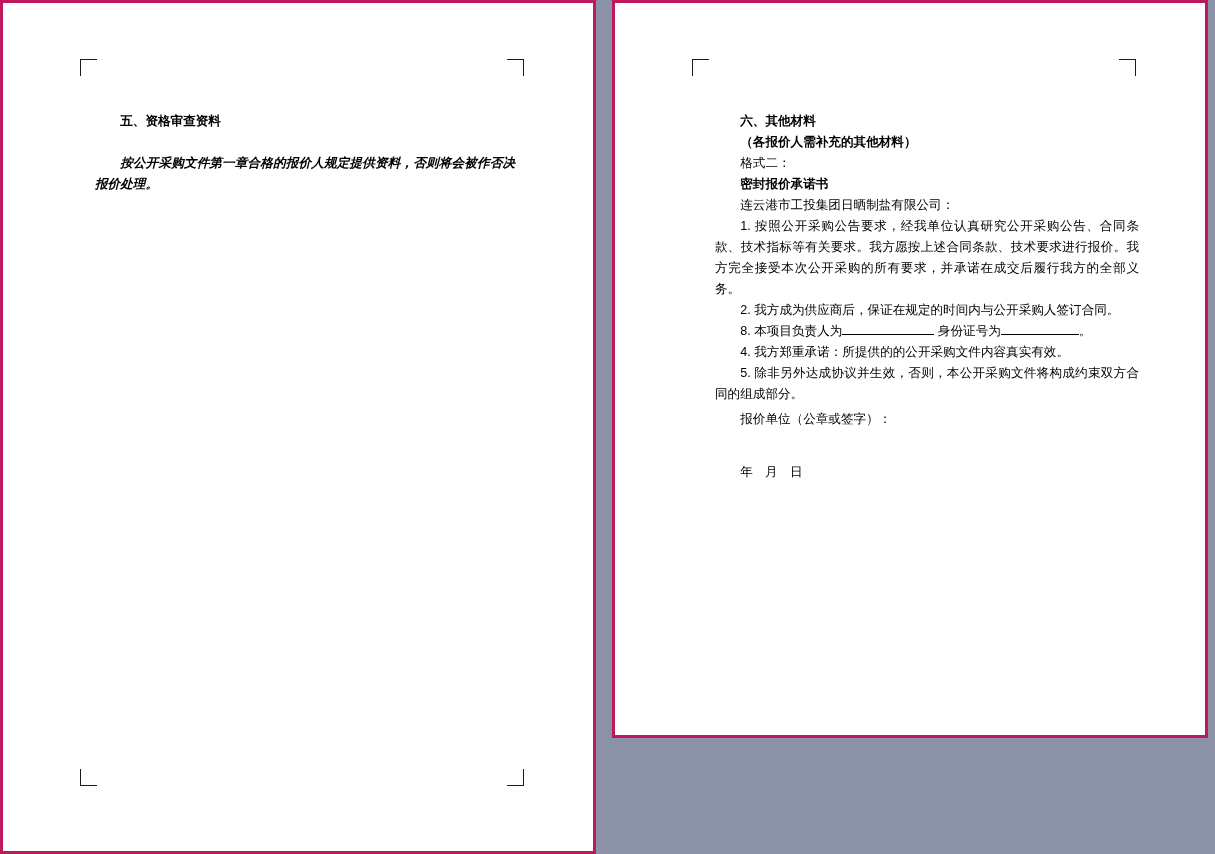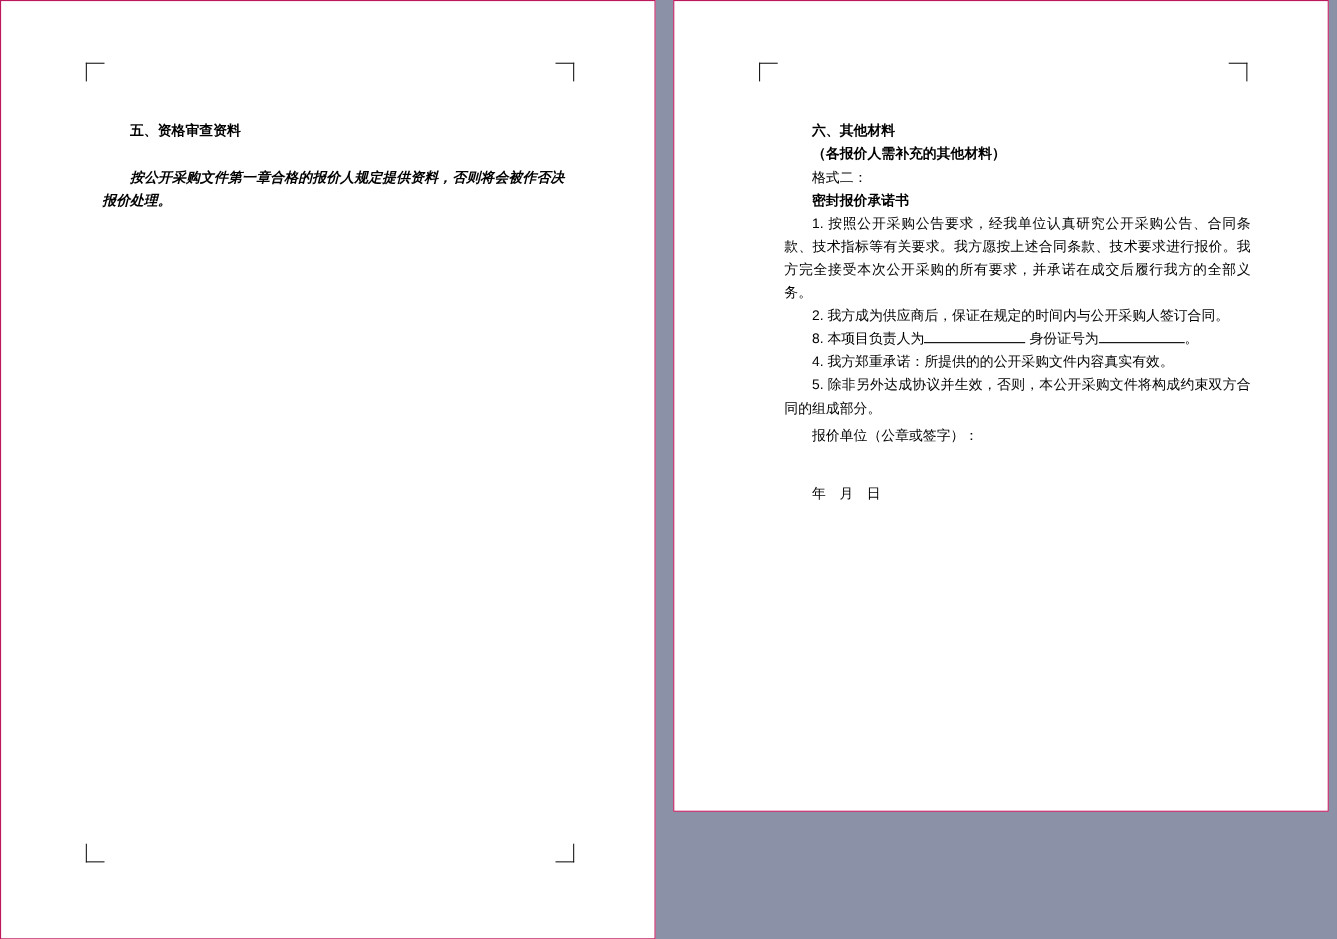--- a/index.html
+++ b/index.html
@@ -14,21 +14,21 @@
   #workspace {
     position: relative;
     width: 1215px;
     height: 854px;
     background: #8b91a6;
   }
   .page {
     position: absolute;
     top: 0;
     background: #ffffff;
-    border: 1px solid #be185d;
+    border: 3px solid #be185d;
     box-sizing: border-box;
     overflow: hidden;
   }
   .page-left  { left: 0px;   width: 596px; height: 854px; }
   .page-right { left: 612px; width: 596px; height: 738px; }
 
   
   .mark {
     position: absolute;
     width: 16px;
@@ -97,20 +97,21 @@
     <div class="mark tl"></div>
     <div class="mark tr"></div>
     <div class="mark bl"></div>
     <div class="mark br"></div>
 
     <div class="content content-right">
       <p class="bold indent2">六、其他材料</p>
       <p class="bold indent2">（各报价人需补充的其他材料）</p>
       <p class="indent2">格式二：</p>
       <p class="bold indent2">密封报价承诺书</p>
+      <p class="indent2">连云港市工投集团日晒制盐有限公司：</p>
       <p class="indent2">1. 按照公开采购公告要求，经我单位认真研究公开采购公告、合同条款、技术指标等有关要求。我方愿按上述合同条款、技术要求进行报价。我方完全接受本次公开采购的所有要求，并承诺在成交后履行我方的全部义务。</p>
       <p class="indent2">2. 我方成为供应商后，保证在规定的时间内与公开采购人签订合同。</p>
       <p class="indent2"><span>8. 本项目负责人为</span><span class="blank-line bl-wide"></span><span> 身份证号为</span><span class="blank-line bl-mid"></span><span>。</span></p>
       <p class="indent2">4. 我方郑重承诺：所提供的的公开采购文件内容真实有效。</p>
       <p class="indent2">5. 除非另外达成协议并生效，否则，本公开采购文件将构成约束双方合同的组成部分。</p>
       <p class="indent2 gap-sm">报价单位（公章或签字）：</p>
       <p class="indent2 date-line">年  月  日</p>
     </div>
   </div>
 

